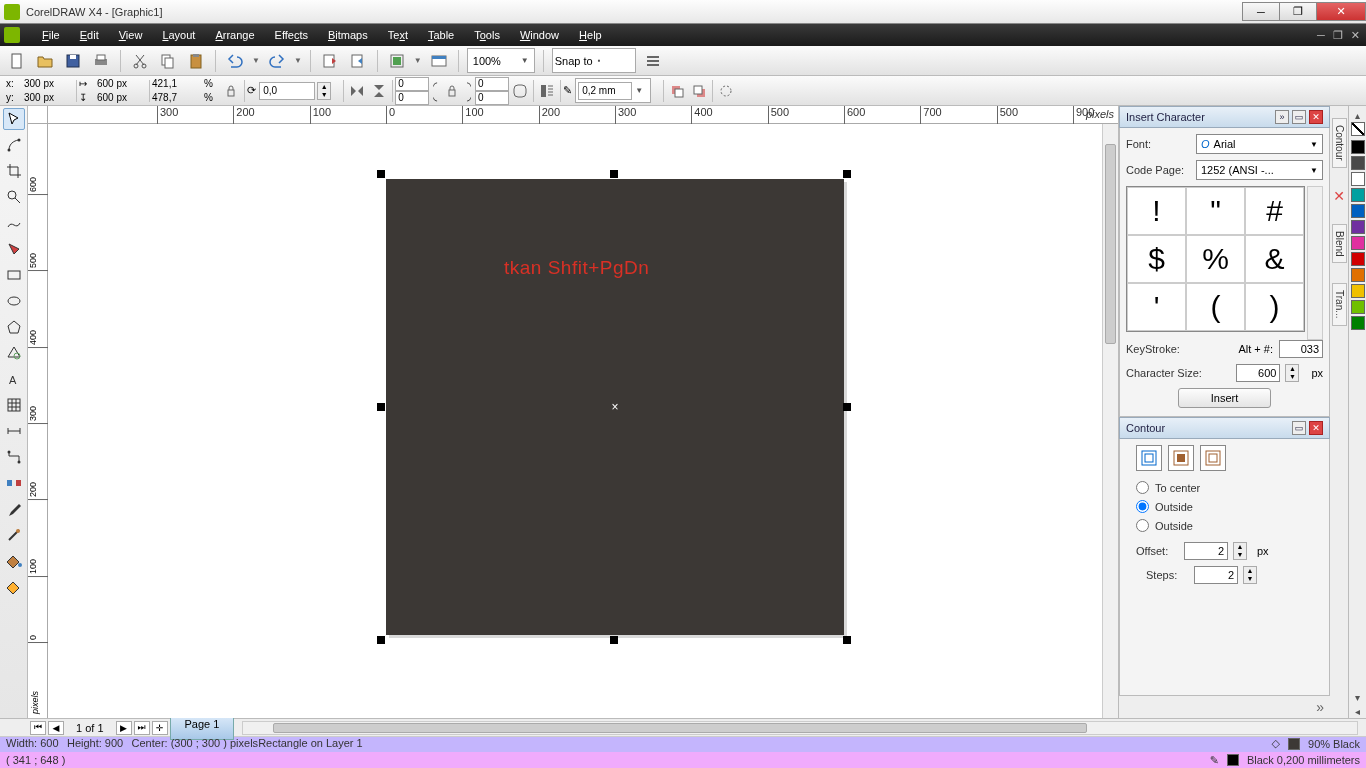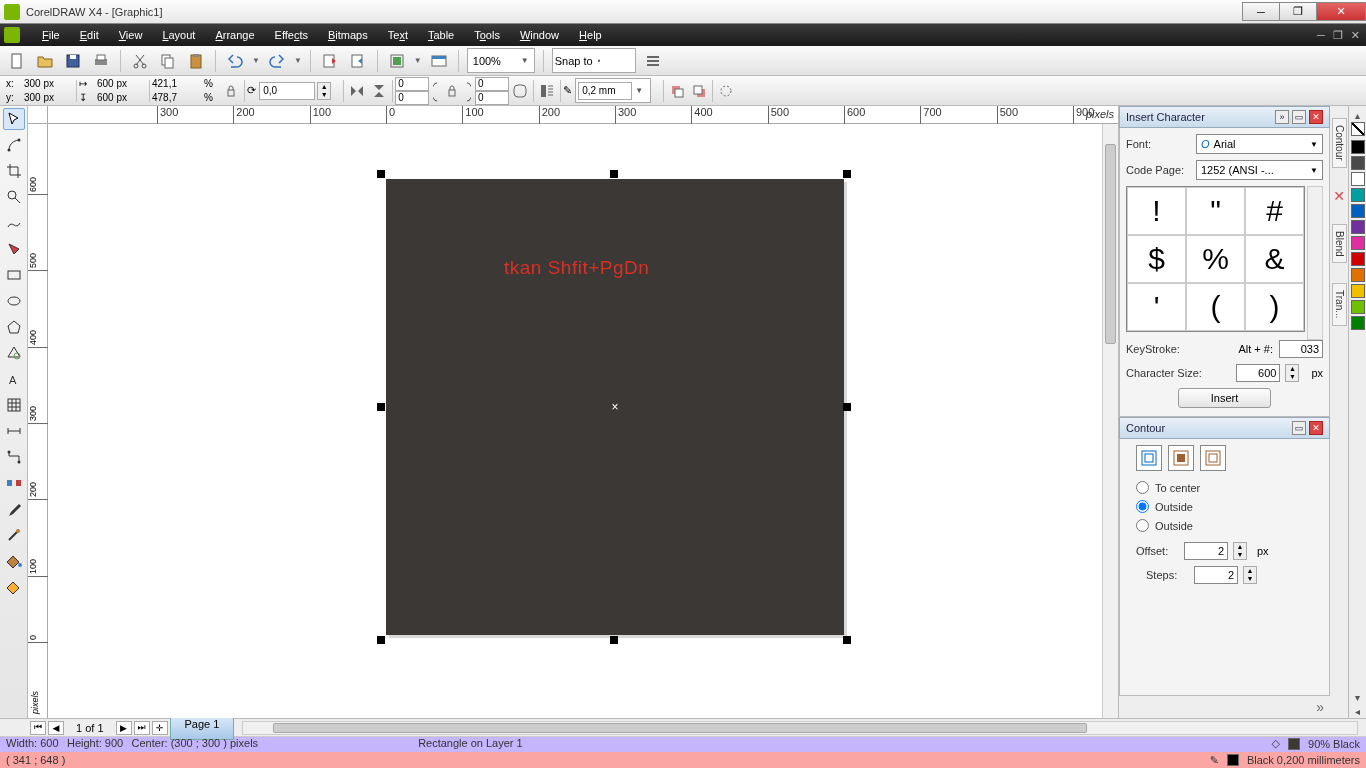--- a/index.html
+++ b/index.html
@@ -88,21 +88,21 @@
 .sidetabs{width:18px;background:#eee;display:flex;flex-direction:column;align-items:center;gap:20px;padding-top:12px}
 .sidetabs .st{writing-mode:vertical-rl;font-size:10px;color:#333;padding:6px 1px;border:1px solid #bbb;background:#f4f4f4}
 
 .hscrollbar{height:18px;background:#eee;border-top:1px solid #bbb;display:flex;align-items:center;padding-left:30px}
 .pgnav{display:flex;align-items:center;gap:2px}
 .pgnav .nb{width:16px;height:14px;border:1px solid #aaa;background:#fff;display:flex;align-items:center;justify-content:center;font-size:9px}
 .pgnav .pgtab{background:linear-gradient(#d8e8f8,#a8c8e8);border:1px solid #7aa;padding:0 14px;height:24px;line-height:14px;margin-left:0}
 .hscroll{flex:1;margin:0 8px;height:14px;background:#f0f0f0;border:1px solid #ccc;position:relative}
 .hscroll .thumb{position:absolute;top:1px;bottom:1px;left:30px;right:270px;background:#cdcdcd;border:1px solid #aaa;border-radius:2px}
 .statusbar1{height:16px;background:#c4b5fd;border-top:1px solid #ccc;display:flex;align-items:flex-start;padding:0 6px;font-size:10px;color:#333}
-.statusbar2{height:16px;background:#fca5a5;display:flex;align-items:center;padding:0 6px;font-size:10px;color:#333}
+.statusbar2{height:16px;background:#f0abfc;display:flex;align-items:center;padding:0 6px;font-size:10px;color:#333}
 .statusright{margin-left:auto;display:flex;align-items:center;gap:8px}
 .swatch{width:12px;height:12px;background:#3c3835;border:1px solid #666}
 .spin{display:flex;flex-direction:column;border:1px solid #aaa;margin-left:-1px}
 .spin span{width:12px;height:8px;font-size:7px;line-height:7px;text-align:center;background:#eee}
 </style>
 </head>
 <body>
 
 <div class="titlebar">
   <div class="ic"></div>
@@ -679,21 +679,21 @@
   </div>
   <div class="hscroll">
       <div class="thumb"></div>
     </div>
 </div>
 
 <div class="statusbar1">
   <span>Width: 600</span>&nbsp;&nbsp;&nbsp;
   <span>Height: 900</span>&nbsp;&nbsp;&nbsp;
   <span>Center: (300  ; 300  ) pixels</span>
-  <span style="margin-left:160px">Rectangle on Layer 1</span>
+  <span style="">Rectangle on Layer 1</span>
   <div class="statusright">
     <span>◇</span>
     <div class="swatch"></div>
     <span>90% Black</span>
   </div>
 </div>
 <div class="statusbar2">
   <span>( 341  ; 648  )</span>
   <div class="statusright">
     <span>✎</span>

